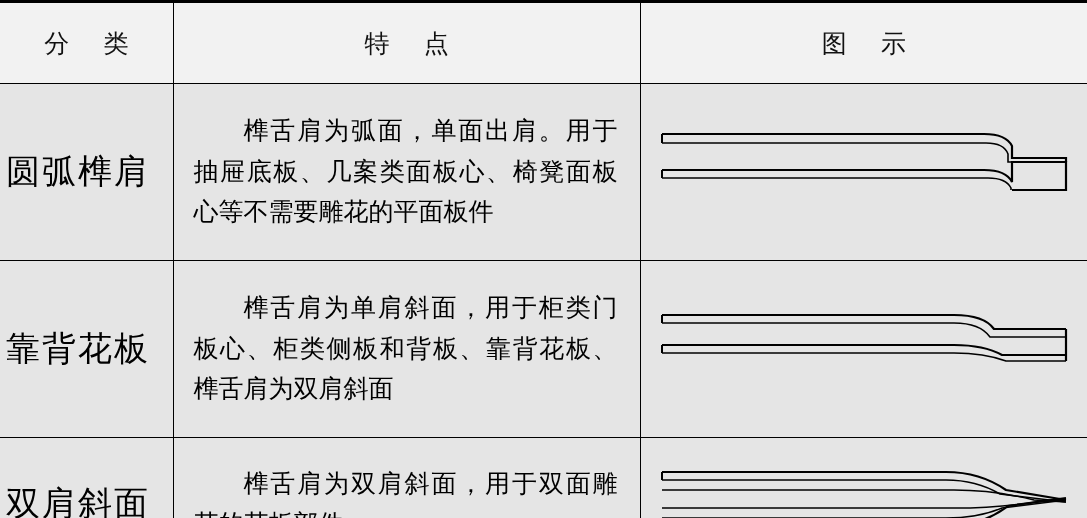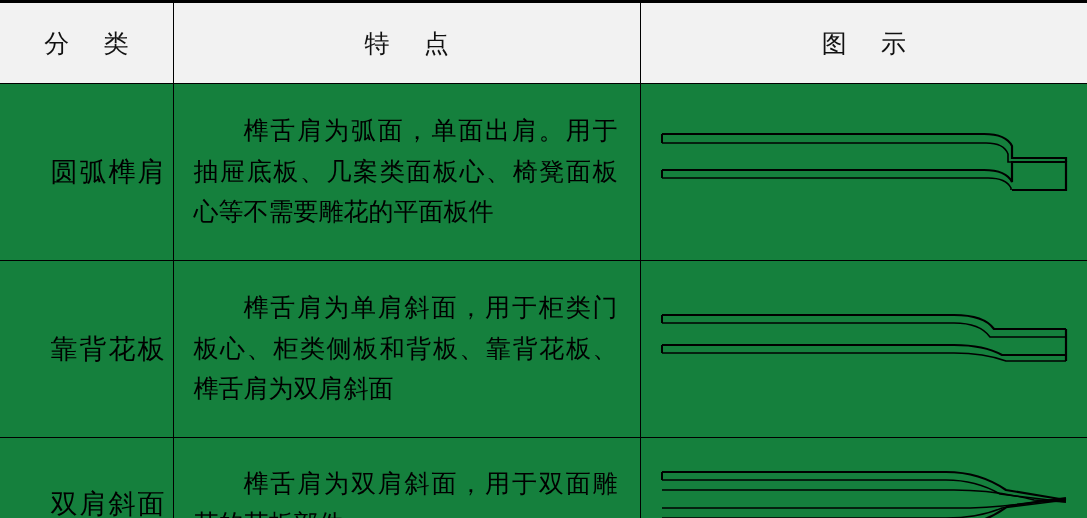--- a/index.html
+++ b/index.html
@@ -47,31 +47,31 @@
     color: #111;
   }
   thead th:first-child { border-left: none; }
   thead th:last-child  { border-right: none; text-align: center; }
 
   tbody td {
     border-bottom: 1.5px solid #000000;
     border-left: 1.5px solid #000000;
     border-right: 1.5px solid #000000;
     vertical-align: middle;
-    background: #15803d;
+    background: #e5e5e5;
   }
   tbody tr:last-child td {
     border-bottom: 3px solid #000000;
   }
   tbody td:first-child { border-left: none; }
   tbody td:last-child  { border-right: none; }
 
   td.cat-cell {
-    text-align: right;
-    font-size: 27px;
+    text-align: left;
+    font-size: 34px;
     letter-spacing: 2px;
     padding: 0 6px;
   }
   td.feat-cell {
     font-size: 25px;
     line-height: 1.62;
     padding: 14px 22px 14px 20px;
     text-align: justify;
     text-justify: inter-ideograph;
   }

